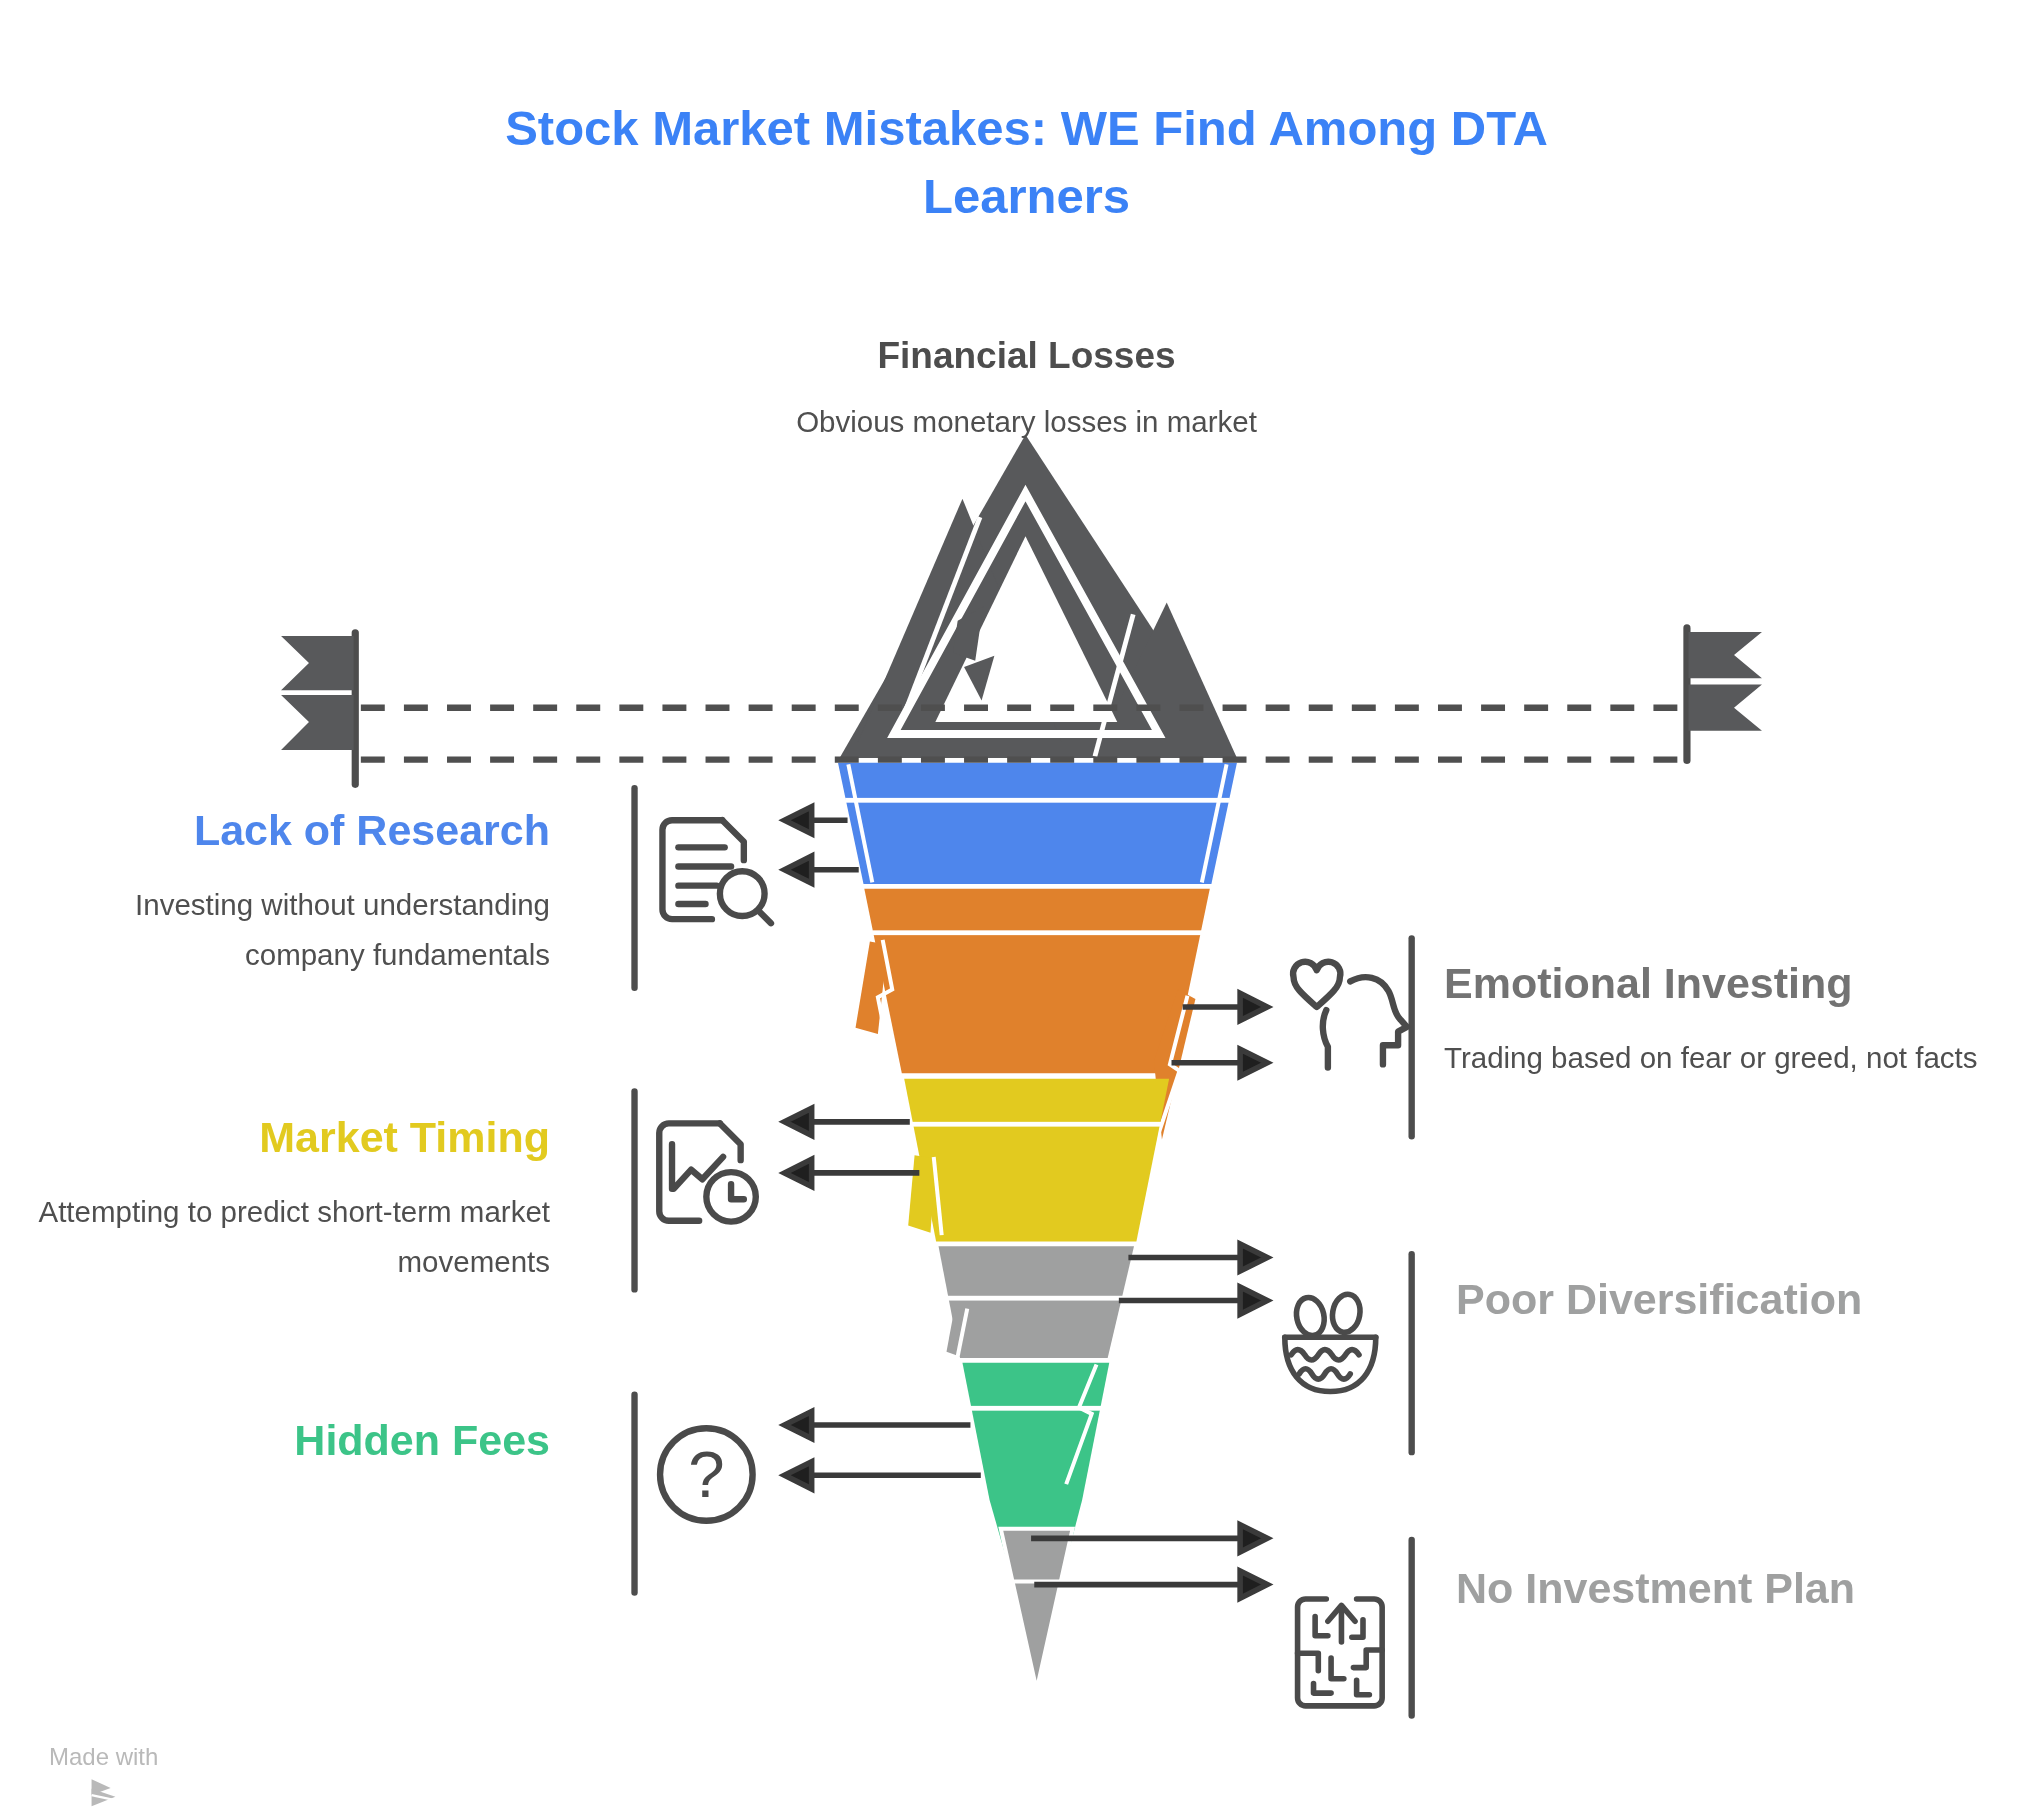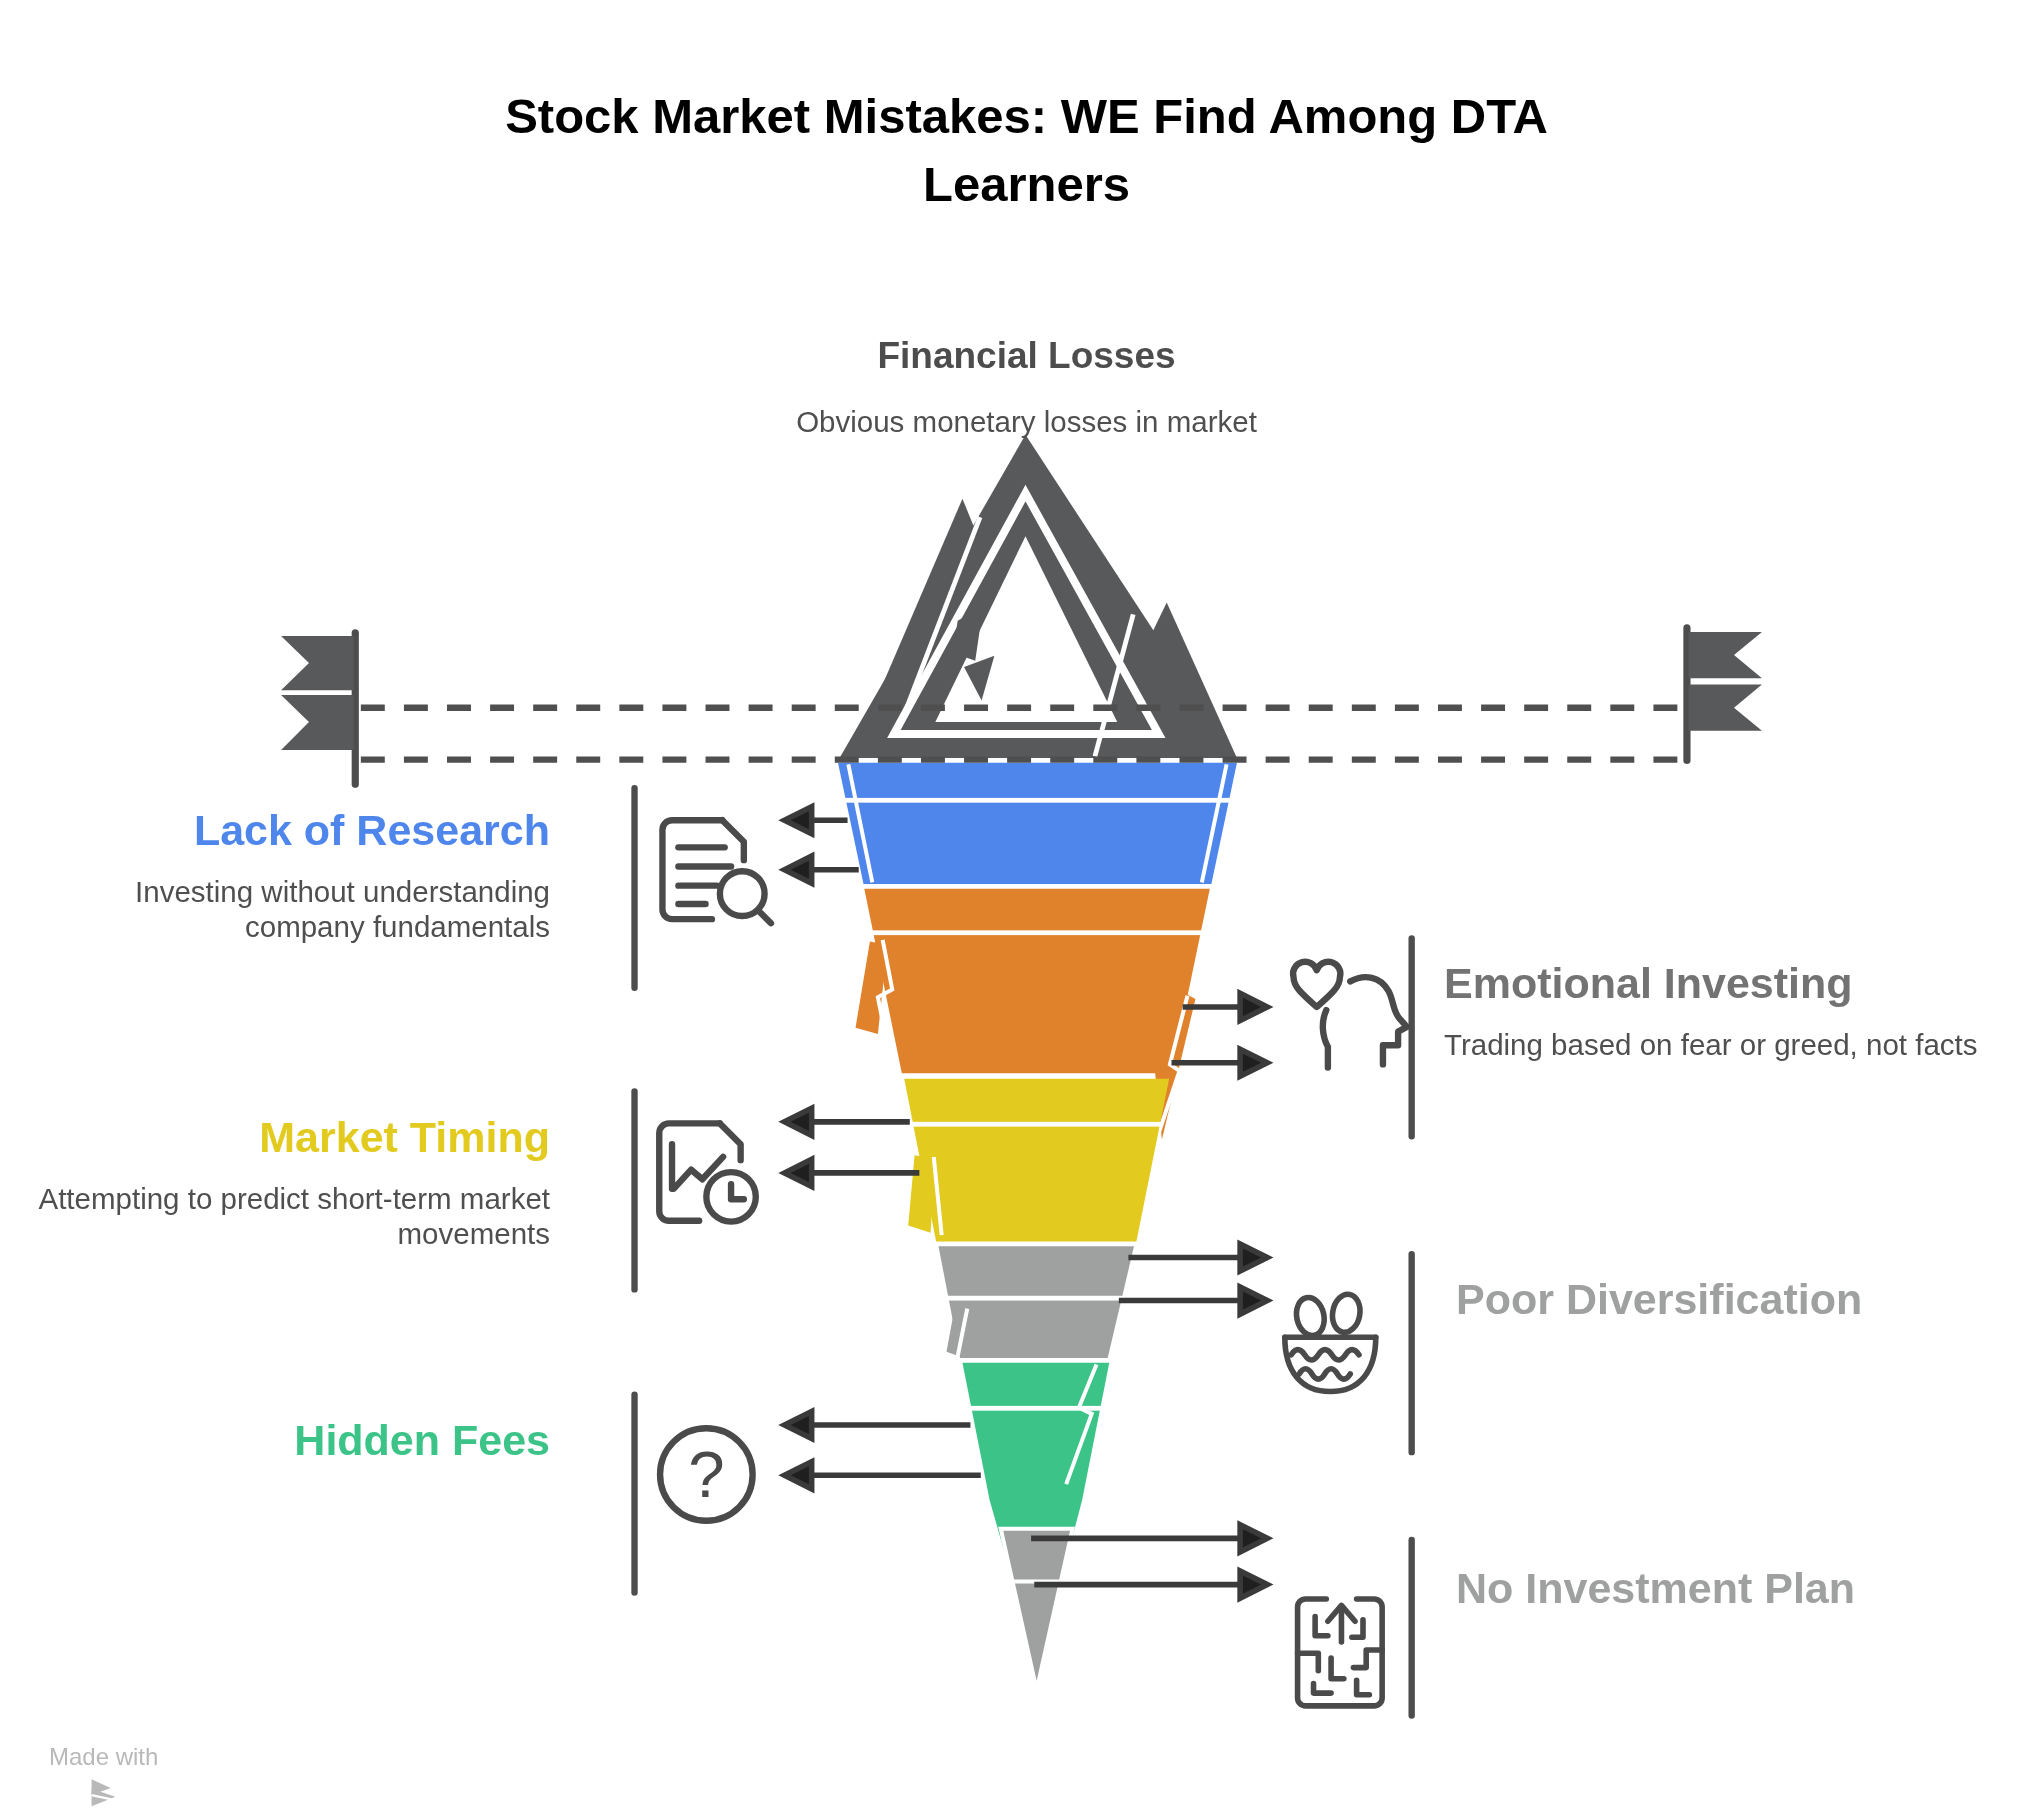--- a/index.html
+++ b/index.html
@@ -1,26 +1,26 @@
 <!DOCTYPE html>
 <html style="font-size:12.8px"><head>
 <meta charset="utf-8">
 <style>
   html,body{margin:0;padding:0;background:#ffffff;}
   body{position:relative;width:2043px;height:1816px;font-family:"Liberation Sans",sans-serif;overflow:hidden;}
   .art{position:absolute;left:0;top:0;}
-  .page-title{position:absolute;top:82px;left:479px;width:1095px;text-align:center;
-    font-size:49px;line-height:68px;font-weight:bold;color:#000000;}
+  .page-title{position:absolute;top:94px;left:479px;width:1095px;text-align:center;
+    font-size:49px;line-height:68px;font-weight:bold;color:#3b82f6;}
   .surface-heading{position:absolute;top:335px;left:0;width:2053px;text-align:center;
     font-size:37px;font-weight:bold;color:#4d4d4d;}
   .surface-desc{position:absolute;top:405px;left:0;width:2053px;text-align:center;
     font-size:29.5px;color:#4f4f4f;}
   .block{position:absolute;}
   .block .b-title{font-size:43px;font-weight:bold;line-height:53px;}
-  .block .b-desc{font-size:29.5px;line-height:35px;color:#4f4f4f;margin-top:17px;}
+  .block .b-desc{font-size:29.5px;line-height:50px;color:#4f4f4f;margin-top:23px;}
   .block.left{right:1493px;width:527px;text-align:right;}
   .block.right{left:1444px;width:543px;text-align:left;}
   .t-blue{color:#4e86ec;} .t-orange{color:#737373;} .t-yellow{color:#e2ca1f;}
   .t-gray{color:#9fa0a0;margin-left:12px;} .t-green{color:#3cc488;}
   .watermark{position:absolute;left:49px;top:1743px;font-size:24px;color:#b9b9b9;display:flex;align-items:center;gap:8px;flex-direction:column;}
 </style>
 </head>
 <body>
 
 <svg class="art" width="2043" height="1816" viewBox="0 0 2560 2276">

